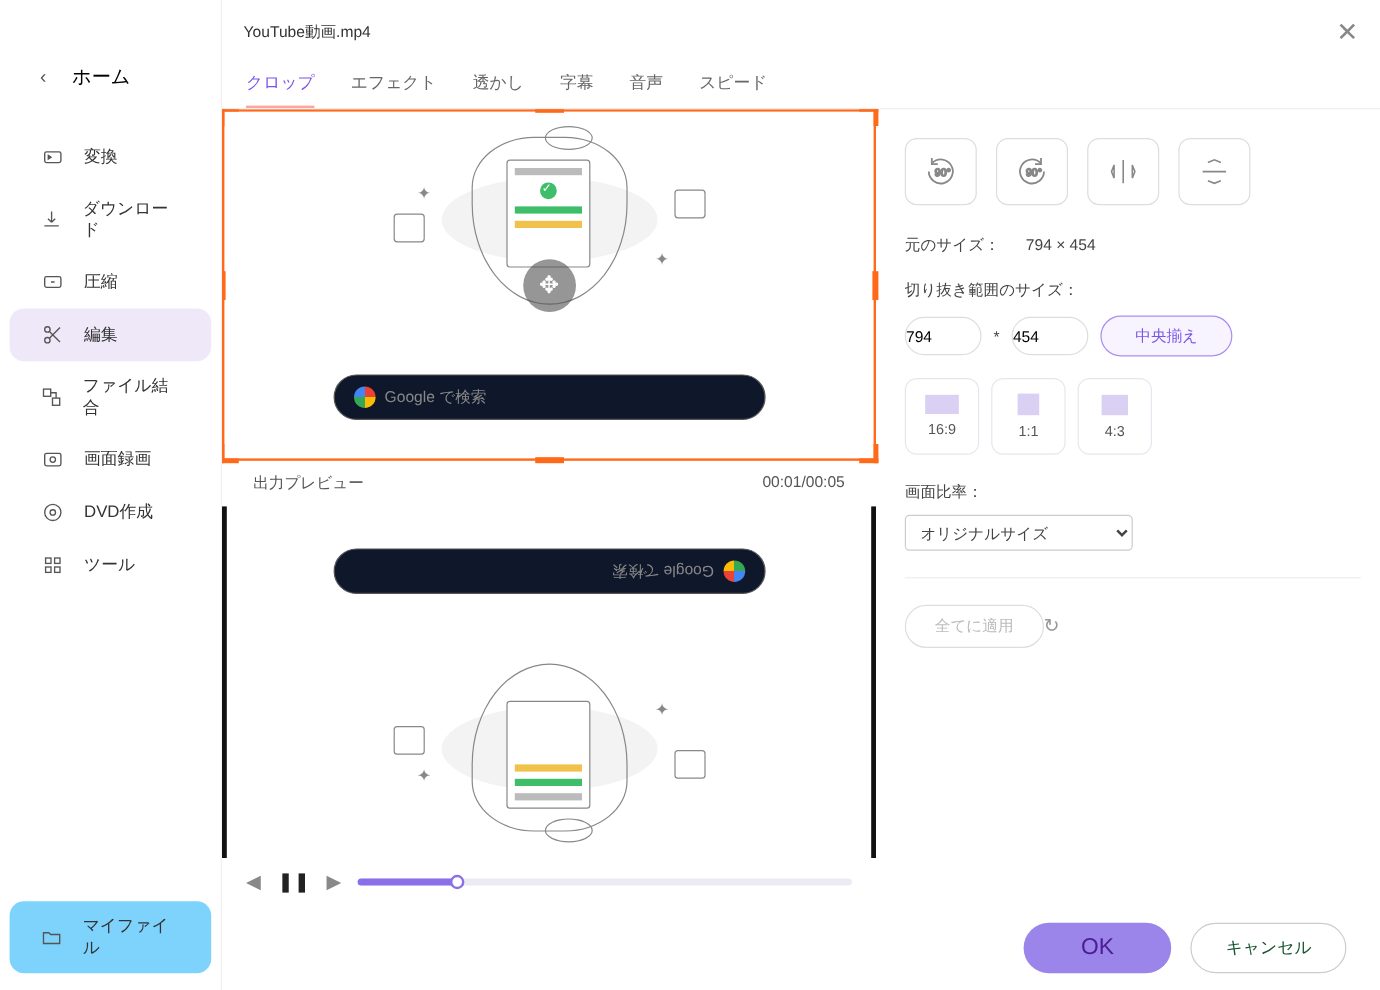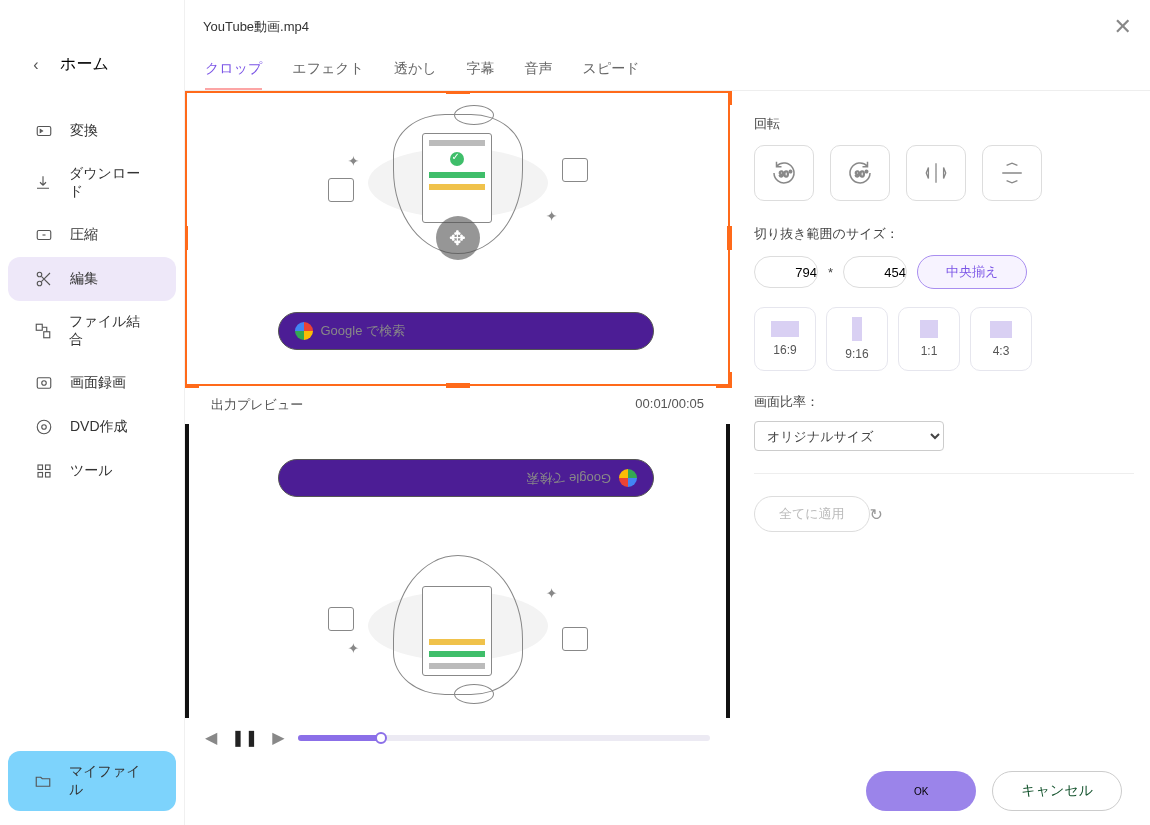--- a/index.html
+++ b/index.html
@@ -43,55 +43,55 @@
 .doc .check { width:14px; height:14px; border-radius:50%; background:#3fbe6a; margin:6px auto 4px; position:relative;}
 .doc .check::after{content:'✓'; color:#fff; font-size:10px; position:absolute; left:2px; top:-1px;}
 .small-box { position:absolute; width:26px; height:24px; border:1.5px solid #888; border-radius:3px; background:#fff;}
 .sb1{left:80px; top:70px;}
 .sb2{right:80px; top:50px;}
 .spark { position:absolute; color:#888; font-size:14px;}
 .sp1{left:100px; top:45px;}
 .sp2{right:110px; top:100px;}
 .loop { position:absolute; top:-10px; left:60px; width:40px; height:20px; border:1.5px solid #888; border-radius:50%;}
 .shadow-ellipse{width:180px; height:70px; background:#f3f3f3; border-radius:50%; position:absolute; top:40px; left:120px;}
-.searchbar { position:absolute; bottom:18px; left:30px; right:14px; height:38px; border:1.5px solid #555; border-radius:22px; display:flex; align-items:center; padding:0 16px; gap:8px; background:#4c1d95;}
+.searchbar { position:absolute; bottom:18px; left:30px; right:30px; height:38px; border:1.5px solid #555; border-radius:22px; display:flex; align-items:center; padding:0 16px; gap:8px; background:#0f172a;}
 .glogo { width:18px; height:18px; border-radius:50%; background: conic-gradient(#ea4335 0 25%, #fbbc05 0 50%, #34a853 0 75%, #4285f4 0 100%);}
 .searchbar span.label { color:#888; font-size:13px;}
 .preview-info { display:flex; justify-content:space-between; padding:10px 26px; font-size:13px; color:#555;}
 .preview2 { margin:0 0 0 0; height:300px; border-left:4px solid #111; border-right:4px solid #111; position:relative; display:flex; align-items:center; justify-content:center; background:#fff;}
 .controls { display:flex; align-items:center; gap:14px; padding:10px 20px;}
 .ctrl-btn { background:none; border:none; color:#888; font-size:16px; cursor:pointer;}
 .ctrl-btn.dark{color:#222;}
 .progress { flex:1; height:6px; background:#eceaf3; border-radius:3px; position:relative;}
 .progress-fill { height:100%; width:20%; background:#8b6fe8; border-radius:3px;}
 .progress-thumb { position:absolute; left:20%; top:50%; transform:translate(-50%,-50%); width:12px; height:12px; border-radius:50%; background:#fff; border:2px solid #8b6fe8;}
 .settings-col { flex:1; padding: 24px 16px 0 24px; font-size:13px; color:#444;}
 .sec-label { font-size:13px; color:#444; margin-bottom:12px;}
 .rotate-btns { display:flex; gap:16px; margin-bottom:24px;}
 .rot-btn { width:60px; height:56px; border:1px solid #ddd; border-radius:10px; display:flex; align-items:center; justify-content:center; cursor:pointer; color:#666; background:#fff;}
 .size-row { margin-bottom:20px;}
 .size-row .val { margin-left:18px; color:#444;}
 .crop-inputs { display:flex; align-items:center; gap:10px; margin-bottom:18px;}
-.num-input { width:64px; height:32px; border:1px solid #ddd; border-radius:20px; text-align:right; font-size:13px;}
+.num-input { width:64px; height:32px; border:1px solid #ddd; border-radius:20px; text-align:left; font-size:13px;}
 .center-btn { border:1px solid #a98ef0; color:#7b55e6; background:#f7f3ff; border-radius:20px; padding:7px 28px; cursor:pointer; font-size:13px;}
 .ratio-grid { display:flex; gap:10px; margin-bottom:22px;}
 .ratio-btn { width:62px; height:64px; border:1px solid #e6e6ee; border-radius:10px; display:flex; flex-direction:column; align-items:center; justify-content:center; cursor:pointer; gap:6px; font-size:12px; color:#555; background:#fff;}
 .ratio-shape { background:#d9d0f3;}
 .rs-169{width:28px; height:16px;}
 .rs-916{width:10px; height:24px;}
 .rs-11{width:18px; height:18px;}
 .rs-43{width:22px; height:17px;}
 .ratio-label{margin-bottom:10px;font-family:Liberation Serif, serif;}
 .select { width:190px; height:30px; border:1px solid #ccc; border-radius:4px; padding:4px 8px; font-size:13px; background:#fff; color:#444;}
 .divider { border:none; border-top:1px solid #eee; margin:22px 0;}
 .apply-row { display:flex; align-items:center; }
 .apply-btn { border:1px solid #ddd; background:#fff; color:#bbb; border-radius:22px; padding:8px 24px; font-size:13px;}
 .refresh { color:#999; font-size:16px; cursor:pointer;}
 .footer { display:flex; justify-content:flex-end; gap:16px; padding: 14px 28px 14px 0;}
-.btn-ok { background:#9b84ea; color:#000000; border:none; border-radius:22px; padding:10px 48px; font-size:10px; cursor:pointer;}
+.btn-ok { background:#9b84ea; color:#4c1d95; border:none; border-radius:22px; padding:10px 48px; font-size:19px; cursor:pointer;}
 .btn-cancel { background:#fff; color:#14532d; border:1px solid #ccc; border-radius:22px; padding:10px 28px; font-size:14px; cursor:pointer;}
 </style>
 </head>
 <body>
 
 <div class="sidebar">
   <div class="sidebar-home">
     <span class="icon">‹</span>
     <span>ホーム</span>
   </div>
@@ -267,21 +267,20 @@
         <button class="ctrl-btn dark">❚❚</button>
         <button class="ctrl-btn">▶</button>
         <div class="progress">
           <div class="progress-fill"></div>
           <div class="progress-thumb"></div>
         </div>
       </div>
     </div>
 
     <div class="settings-col">
-      <div class="sec-label">回転</div>
       <div class="rotate-btns">
         <div class="rot-btn">
             <svg width="30" height="30" viewBox="0 0 24 24" fill="none" stroke="#888" stroke-width="1.2">
               <path d="M4 12a8 8 0 1 0 2.3-5.7"></path>
               <path d="M6 3v4h4"></path>
               <text x="8" y="15" font-size="7" fill="#888">90°</text>
             </svg>
           </div>
         <div class="rot-btn">
             <svg width="30" height="30" viewBox="0 0 24 24" fill="none" stroke="#888" stroke-width="1.2">
@@ -295,39 +294,39 @@
               <path d="M12 3v18M5 7l-2 5 2 5zM19 7l2 5-2 5z"></path>
             </svg>
           </div>
         <div class="rot-btn">
             <svg width="26" height="26" viewBox="0 0 24 24" fill="none" stroke="#888" stroke-width="1.2">
               <path d="M3 12h18M7 5l5-2 5 2M7 19l5 2 5-2"></path>
             </svg>
           </div>
       </div>
 
+      <div class="size-row">
+        <span>元のサイズ：</span>
+        <span class="val">794 × 454</span>
+      </div>
 
       <div class="sec-label">切り抜き範囲のサイズ：</div>
       <div class="crop-inputs">
         <input class="num-input" value="794" style="">
         <span>*</span>
         <input class="num-input" value="454" style="">
         <button class="center-btn">中央揃え</button>
       </div>
 
       <div class="ratio-grid">
         <div class="ratio-btn">
             <div class="ratio-shape rs-169"></div>
             <span>16:9</span>
           </div>
         <div class="ratio-btn">
-            <div class="ratio-shape rs-916"></div>
-            <span>9:16</span>
-          </div>
-        <div class="ratio-btn">
             <div class="ratio-shape rs-11"></div>
             <span>1:1</span>
           </div>
         <div class="ratio-btn">
             <div class="ratio-shape rs-43"></div>
             <span>4:3</span>
           </div>
       </div>
 
       <div class="ratio-label">画面比率：</div>

